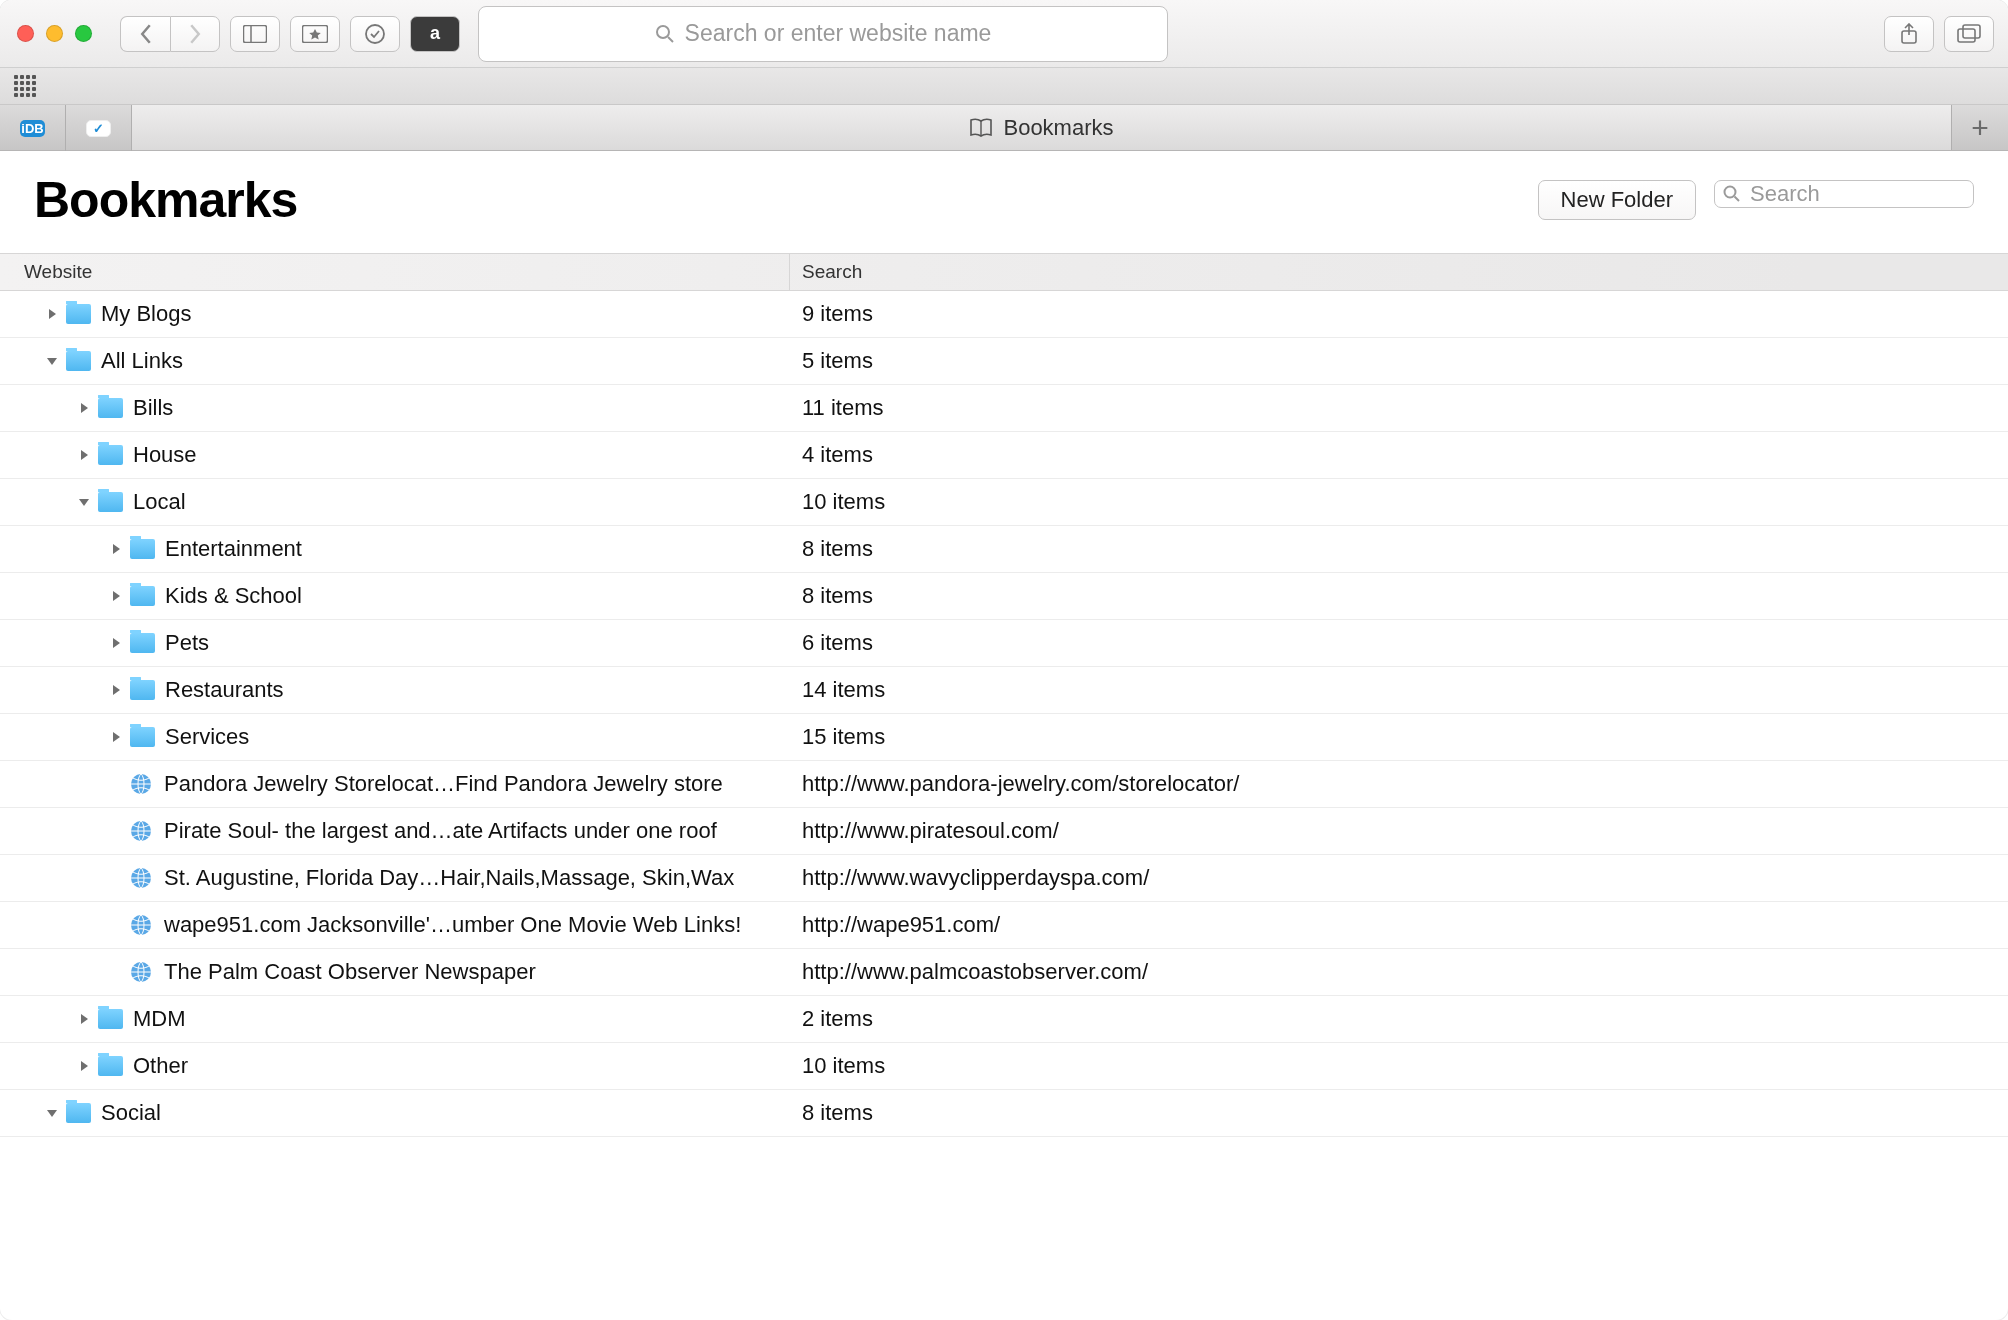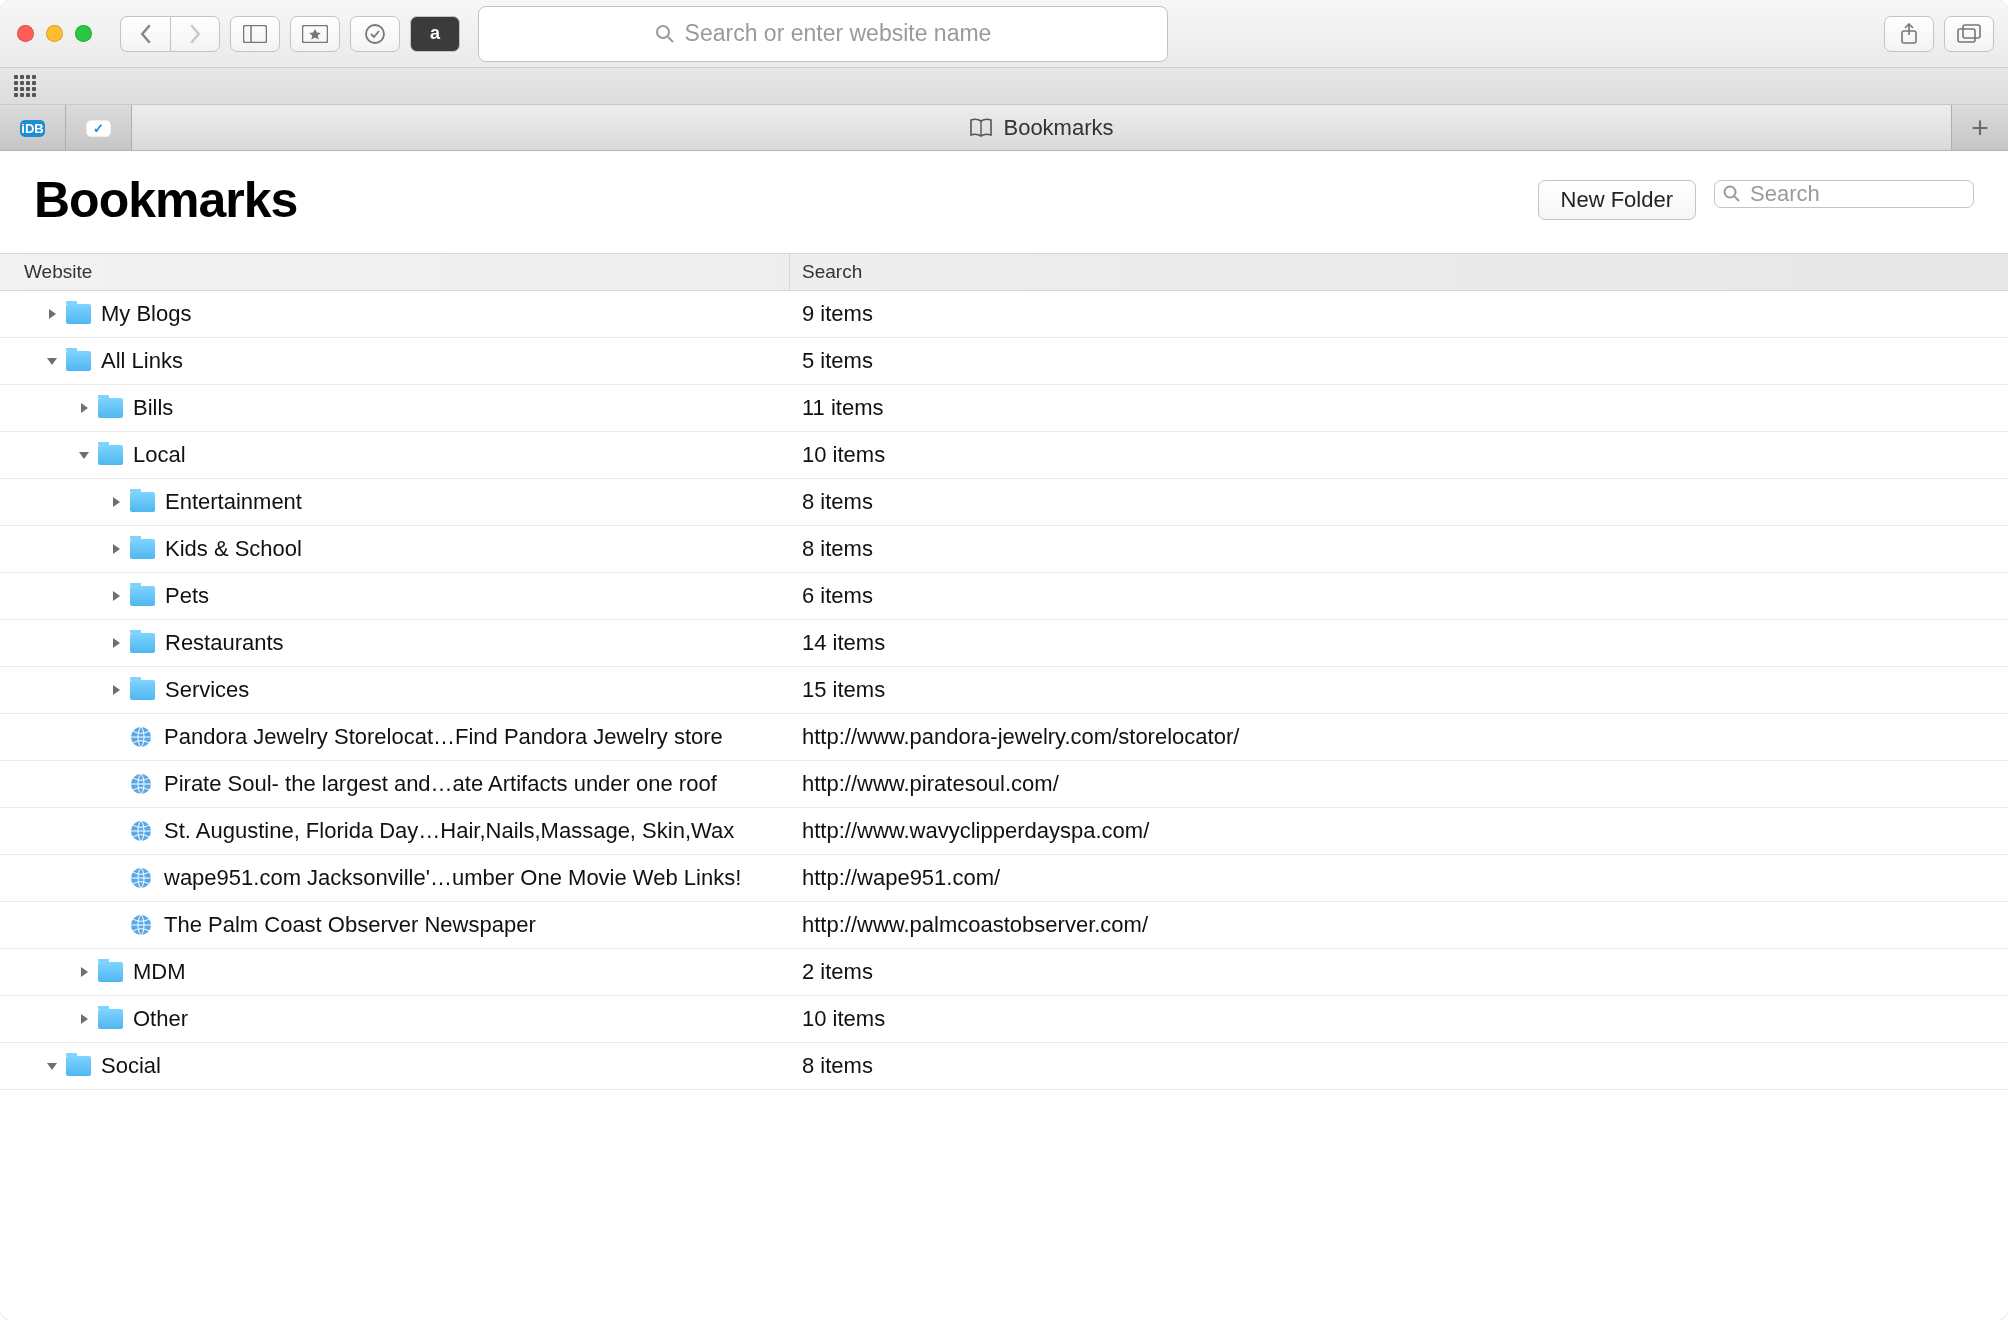--- a/index.html
+++ b/index.html
@@ -213,20 +213,33 @@
         <span class="fold"></span>
         <span class="lbl">Bills</span>
       </div>
       <div class="c2">11 items</div>
     </div>
     <div class="row">
       <div class="c1">
         <span class="pad" style="width: 76px;"></span>
         <span class="tri">
           <svg viewBox="0 0 16 16">
+            <path d="M5 3l7 5-7 5z" fill="#6f6f6f"></path>
+          </svg>
+        </span>
+        <span class="fold"></span>
+        <span class="lbl">House</span>
+      </div>
+      <div class="c2">4 items</div>
+    </div>
+    <div class="row">
+      <div class="c1">
+        <span class="pad" style="width: 76px;"></span>
+        <span class="tri">
+          <svg viewBox="0 0 16 16">
             <path d="M3 5l5 7 5-7z" fill="#6f6f6f"></path>
           </svg>
         </span>
         <span class="fold"></span>
         <span class="lbl">Local</span>
       </div>
       <div class="c2">10 items</div>
     </div>
     <div class="row">
       <div class="c1">

